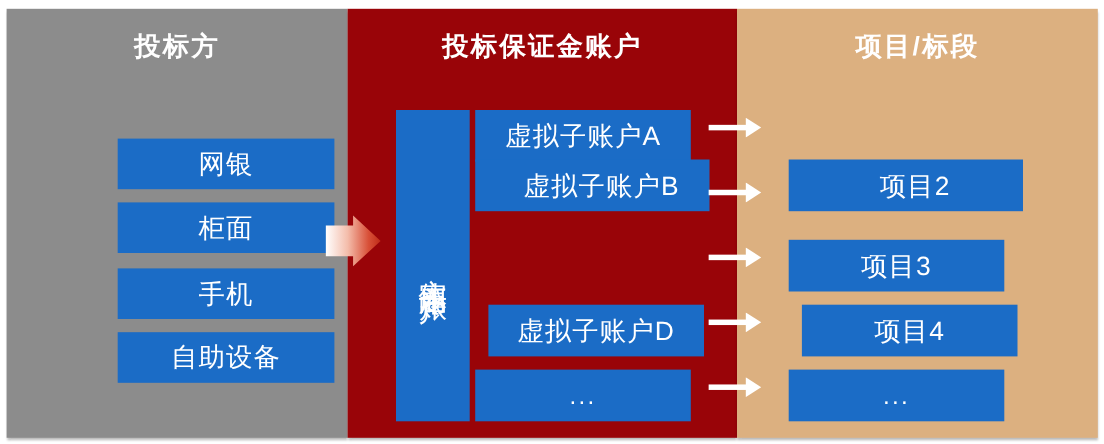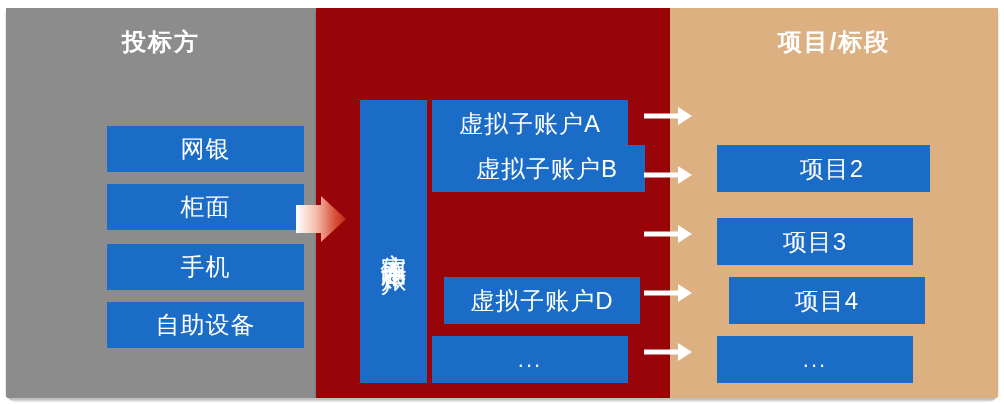--- a/index.html
+++ b/index.html
@@ -1,19 +1,18 @@
 <!DOCTYPE html>
 <html><head>
 <meta charset="utf-8">
 <style>
   html,body{margin:0;padding:0;background:#ffffff;}
   .canvas{
     position:relative;width:1004px;height:404px;background:#ffffff;overflow:hidden;
     font-family:"Liberation Sans","DejaVu Sans",sans-serif;
-    border-radius:23px;
   }
   .panel{position:absolute;top:8px;height:390px;box-shadow:0 3px 2px rgba(0,0,0,0.25);}
   .panel-left{left:6px;width:310px;background:#8C8C8C;}
   .panel-mid{left:316px;width:354px;background:#990408;}
   .panel-right{left:670px;width:328px;background:#DCB080;}
   .panel-title{
     position:absolute;top:18px;left:0;width:100%;text-align:center;
     color:#ffffff;font-size:24px;font-weight:bold;letter-spacing:2px;
   }
   .box{
@@ -47,20 +46,21 @@
 
   <div class="panel panel-left">
     <div class="panel-title">投标方</div>
     <div class="box lbox lbox0">网银</div>
     <div class="box lbox lbox1">柜面</div>
     <div class="box lbox lbox2">手机</div>
     <div class="box lbox lbox3">自助设备</div>
   </div>
 
   <div class="panel panel-mid">
+    <div class="panel-title">投标保证金账户</div>
     <div class="box entity-bar">实体专用账户</div>
     <div class="box mbox row0">虚拟子账户A</div>
     <div class="box mbox row1">虚拟子账户B</div>
     <div class="box mbox row3">虚拟子账户D</div>
     <div class="box mbox row4 dots">...</div>
   </div>
 
   <div class="panel panel-right">
     <div class="panel-title">项目/标段</div>
     <div class="box rbox row1">项目2</div>

